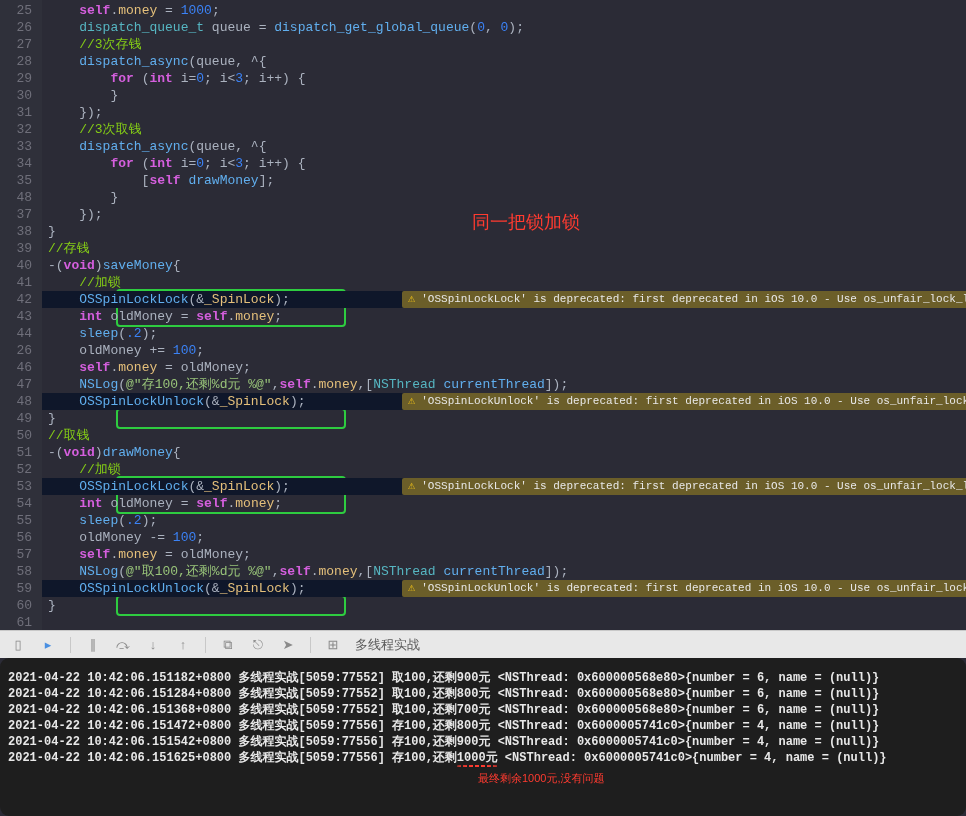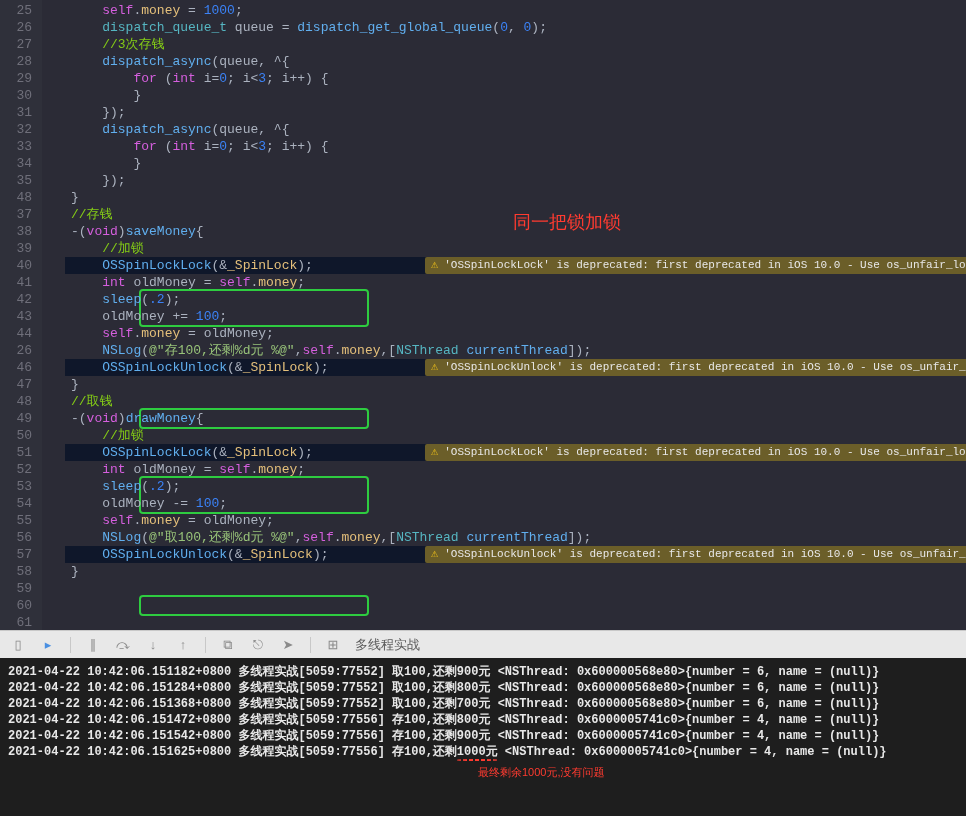--- a/index.html
+++ b/index.html
@@ -1,39 +1,39 @@
 <!DOCTYPE html>
 <html><head>
 <meta charset="utf-8">
 <style>
   * { margin:0; padding:0; box-sizing:border-box; }
   body { background:#2b2b36; font-family: Menlo, Monaco, "Courier New", monospace; font-size:13px; color:#c8c8c8; width:966px; }
-  .editor { display:flex; height:630px; overflow:hidden;gap:23px; }
+  .editor { display:flex; height:630px; overflow:hidden; }
   .gutter { background:#2f303a; color:#6f6f7a; text-align:right; padding:2px 10px 2px 6px; user-select:none; width:42px; flex-shrink:0; }
   .gutter div { height:17px; line-height:17px; }
   .code { flex:1; padding:2px 0; position:relative; }
   .line { height:17px; line-height:17px; white-space:pre; padding-left:6px; position:relative; }
   .hl-line { background:#0f172a; }
-  .kw { color:#d55fde; }     
+  .kw { color:#d55fde;font-weight:bold; }     
   .fn { color:#61afef; }      
   .type { color:#56b6c2; }    
   .prop { color:#e5c07b; }    
   .num { color:#3b82f6; }
   .str { color:#98c379; }
   .cmt { color:#84cc16; font-style:normal; }
   .pl { color:#abb2bf; }
   .warn-badge { position:absolute; left:360px; top:0; height:17px; display:flex; align-items:center; gap:6px; background:#6b5e29; color:#e8e8e8; padding:0 6px; font-size:11px; border-radius:2px; width:604px; overflow:hidden; white-space:nowrap; }
   .warn-badge .tri { color:#f5c518; font-size:12px; }
   .green-box { position:absolute; border:2px solid #2ecc40; border-radius:4px; pointer-events:none; }
   .red-text { color:#ff3b30; font-size:18px; font-weight:500; font-family: "PingFang SC", sans-serif; }
   
   .toolbar { height:28px; background:#e8e8e8; border-top:1px solid #c8c8c8; display:flex; align-items:center; gap:14px; padding:0 10px; color:#8a8a8a; font-size:13px; font-family:-apple-system, sans-serif; }
   .toolbar .sep { width:1px; height:16px; background:#c8c8c8; }
   .toolbar .ic { width:16px; height:16px; display:inline-flex; align-items:center; justify-content:center; }
-  .console { background:#1e1e1e; color:#e8e8e8; font-weight:bold; padding:6px 8px; height:158px; font-size:12px; line-height:16px; white-space:pre; overflow:hidden; }
+  .console { background:#1e1e1e; color:#e8e8e8; font-weight:bold; padding:12px 8px; height:158px; font-size:12px; line-height:16px; white-space:pre; overflow:hidden;border-radius:9px; }
   .console .annot { color:#ff3b30; font-family:"PingFang SC",sans-serif; font-weight:500; font-size:11px; }
   .red-squiggle { position:relative;text-align:center; }
   .red-squiggle::after { content:""; position:absolute; left:0; right:0; bottom:-2px; height:2px; background:repeating-linear-gradient(90deg,#ff3b30 0,#ff3b30 4px,transparent 4px,transparent 6px); border-radius:40%; }
 </style>
 </head>
 <body>
 
 <div class="editor">
   <div class="gutter" id="gutter">
       <div>25</div>
@@ -69,36 +69,38 @@
       <div>55</div>
       <div>56</div>
       <div>57</div>
       <div>58</div>
       <div>59</div>
       <div>60</div>
       <div>61</div>
     </div>
   <div class="code" id="code">
 
-     <div class="red-text" style="position:absolute; left:448px; top:210px;text-align:right;">同一把锁加锁</div>
+     <div class="red-text" style="position:absolute; left:430px; top:210px;text-align:right;">同一把锁加锁</div>
      <div id="boxes">
         <div class="green-box" style="top: 289px; left: 74px; width: 230px; height: 38px;"></div>
         <div class="green-box" style="top: 408px; left: 74px; width: 230px; height: 21px;"></div>
         <div class="green-box" style="top: 476px; left: 74px; width: 230px; height: 38px;"></div>
         <div class="green-box" style="top: 595px; left: 74px; width: 230px; height: 21px;"></div>
       </div>
   <div class="line"><span class="pl">    </span><span class="kw">self</span><span class="pl">.</span><span class="prop">money</span><span class="pl"> = </span><span class="num">1000</span><span class="pl">;</span></div>
       <div class="line"><span class="pl">    </span><span class="type">dispatch_queue_t</span><span class="pl"> queue = </span><span class="fn">dispatch_get_global_queue</span><span class="pl">(</span><span class="num">0</span><span class="pl">, </span><span class="num">0</span><span class="pl">);</span></div>
       <div class="line"><span class="pl">    </span><span class="cmt">//3次存钱</span></div>
       <div class="line"><span class="pl">    </span><span class="fn">dispatch_async</span><span class="pl">(queue, ^{</span></div>
       <div class="line"><span class="pl">        </span><span class="kw">for</span><span class="pl"> (</span><span class="kw">int</span><span class="pl"> i=</span><span class="num">0</span><span class="pl">; i&lt;</span><span class="num">3</span><span class="pl">; i++) {</span></div>
       <div class="line"><span class="pl">        }</span></div>
       <div class="line"><span class="pl">    });</span></div>
+      <div class="line"><span class="pl">    </span><span class="cmt">//3次取钱</span></div>
       <div class="line"><span class="pl">    </span><span class="fn">dispatch_async</span><span class="pl">(queue, ^{</span></div>
       <div class="line"><span class="pl">        </span><span class="kw">for</span><span class="pl"> (</span><span class="kw">int</span><span class="pl"> i=</span><span class="num">0</span><span class="pl">; i&lt;</span><span class="num">3</span><span class="pl">; i++) {</span></div>
+      <div class="line"><span class="pl">            [</span><span class="kw">self</span><span class="pl"> </span><span class="fn">drawMoney</span><span class="pl">];</span></div>
       <div class="line"><span class="pl">        }</span></div>
       <div class="line"><span class="pl">    });</span></div>
       <div class="line"><span class="pl">}</span></div>
       <div class="line"><span class="cmt">//存钱</span></div>
       <div class="line"><span class="pl">-(</span><span class="kw">void</span><span class="pl">)</span><span class="fn">saveMoney</span><span class="pl">{</span></div>
       <div class="line"><span class="pl">    </span><span class="cmt">//加锁</span></div>
       <div class="line hl-line"><span class="pl">    </span><span class="fn">OSSpinLockLock</span><span class="pl">(&amp;</span><span class="prop">_SpinLock</span><span class="pl">);</span><div class="warn-badge">
           <span class="tri">⚠</span>
           <span>'OSSpinLockLock' is deprecated: first deprecated in iOS 10.0 - Use os_unfair_lock_lock() from &lt;os/</span>
         </div></div>

